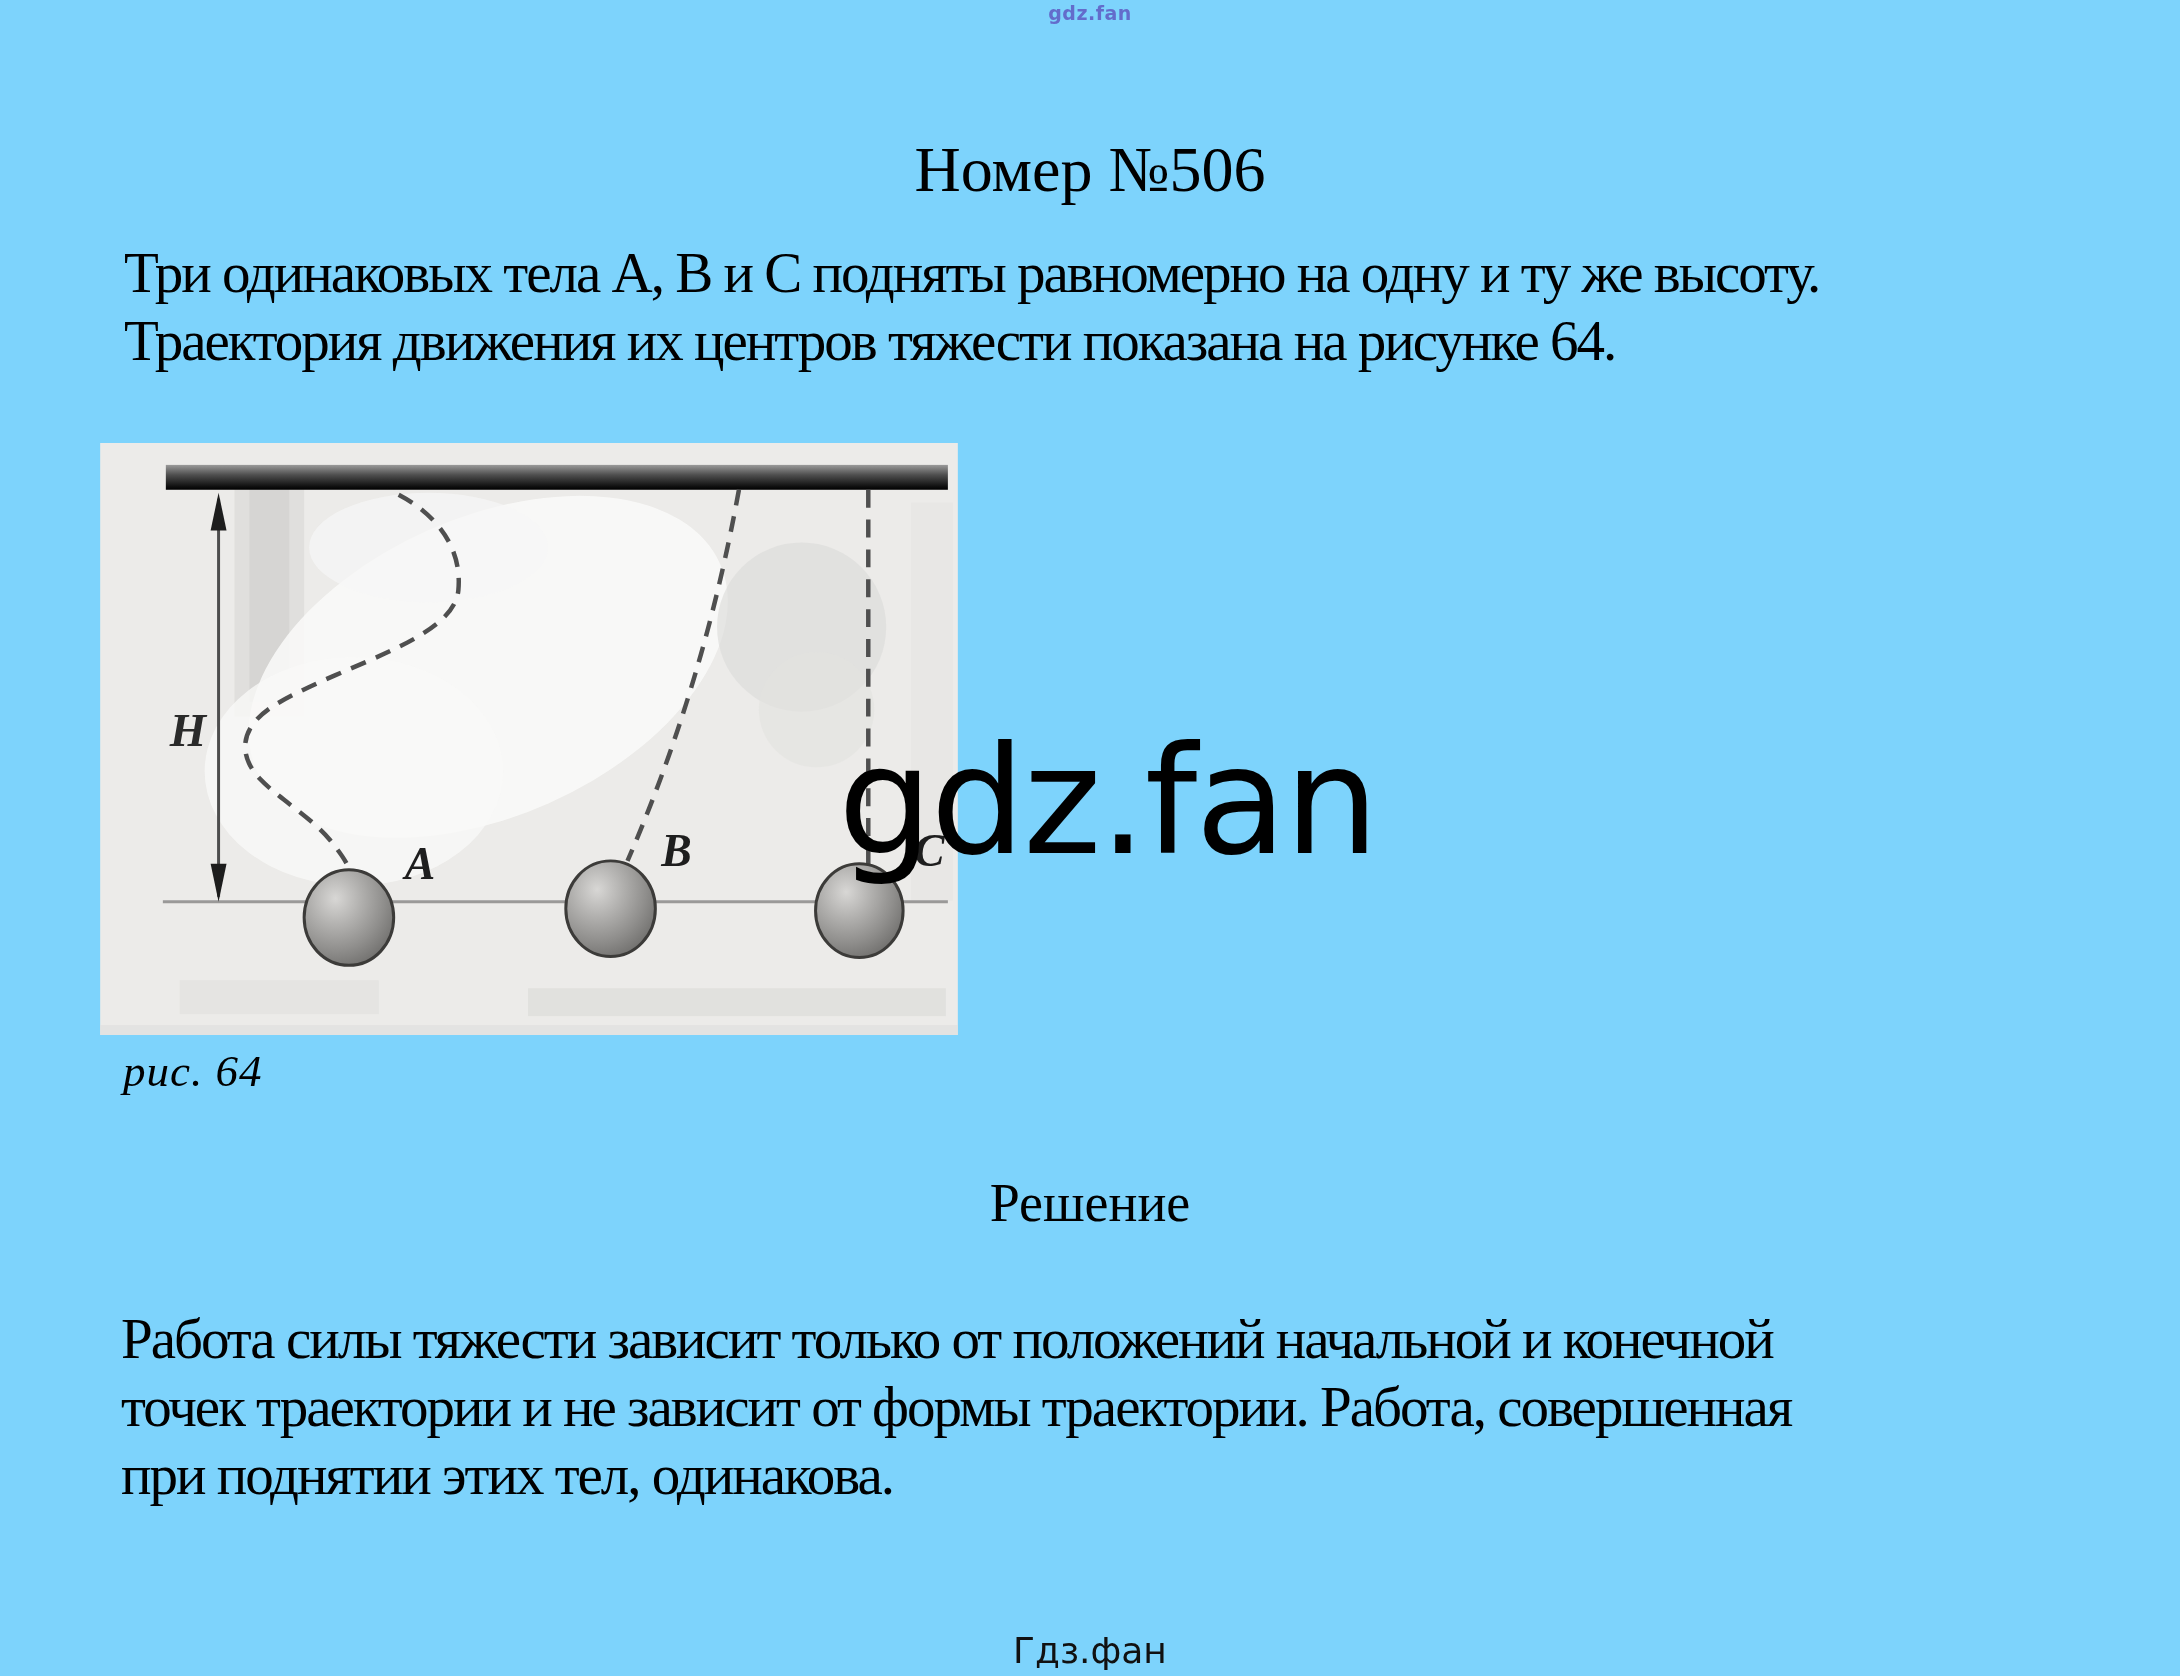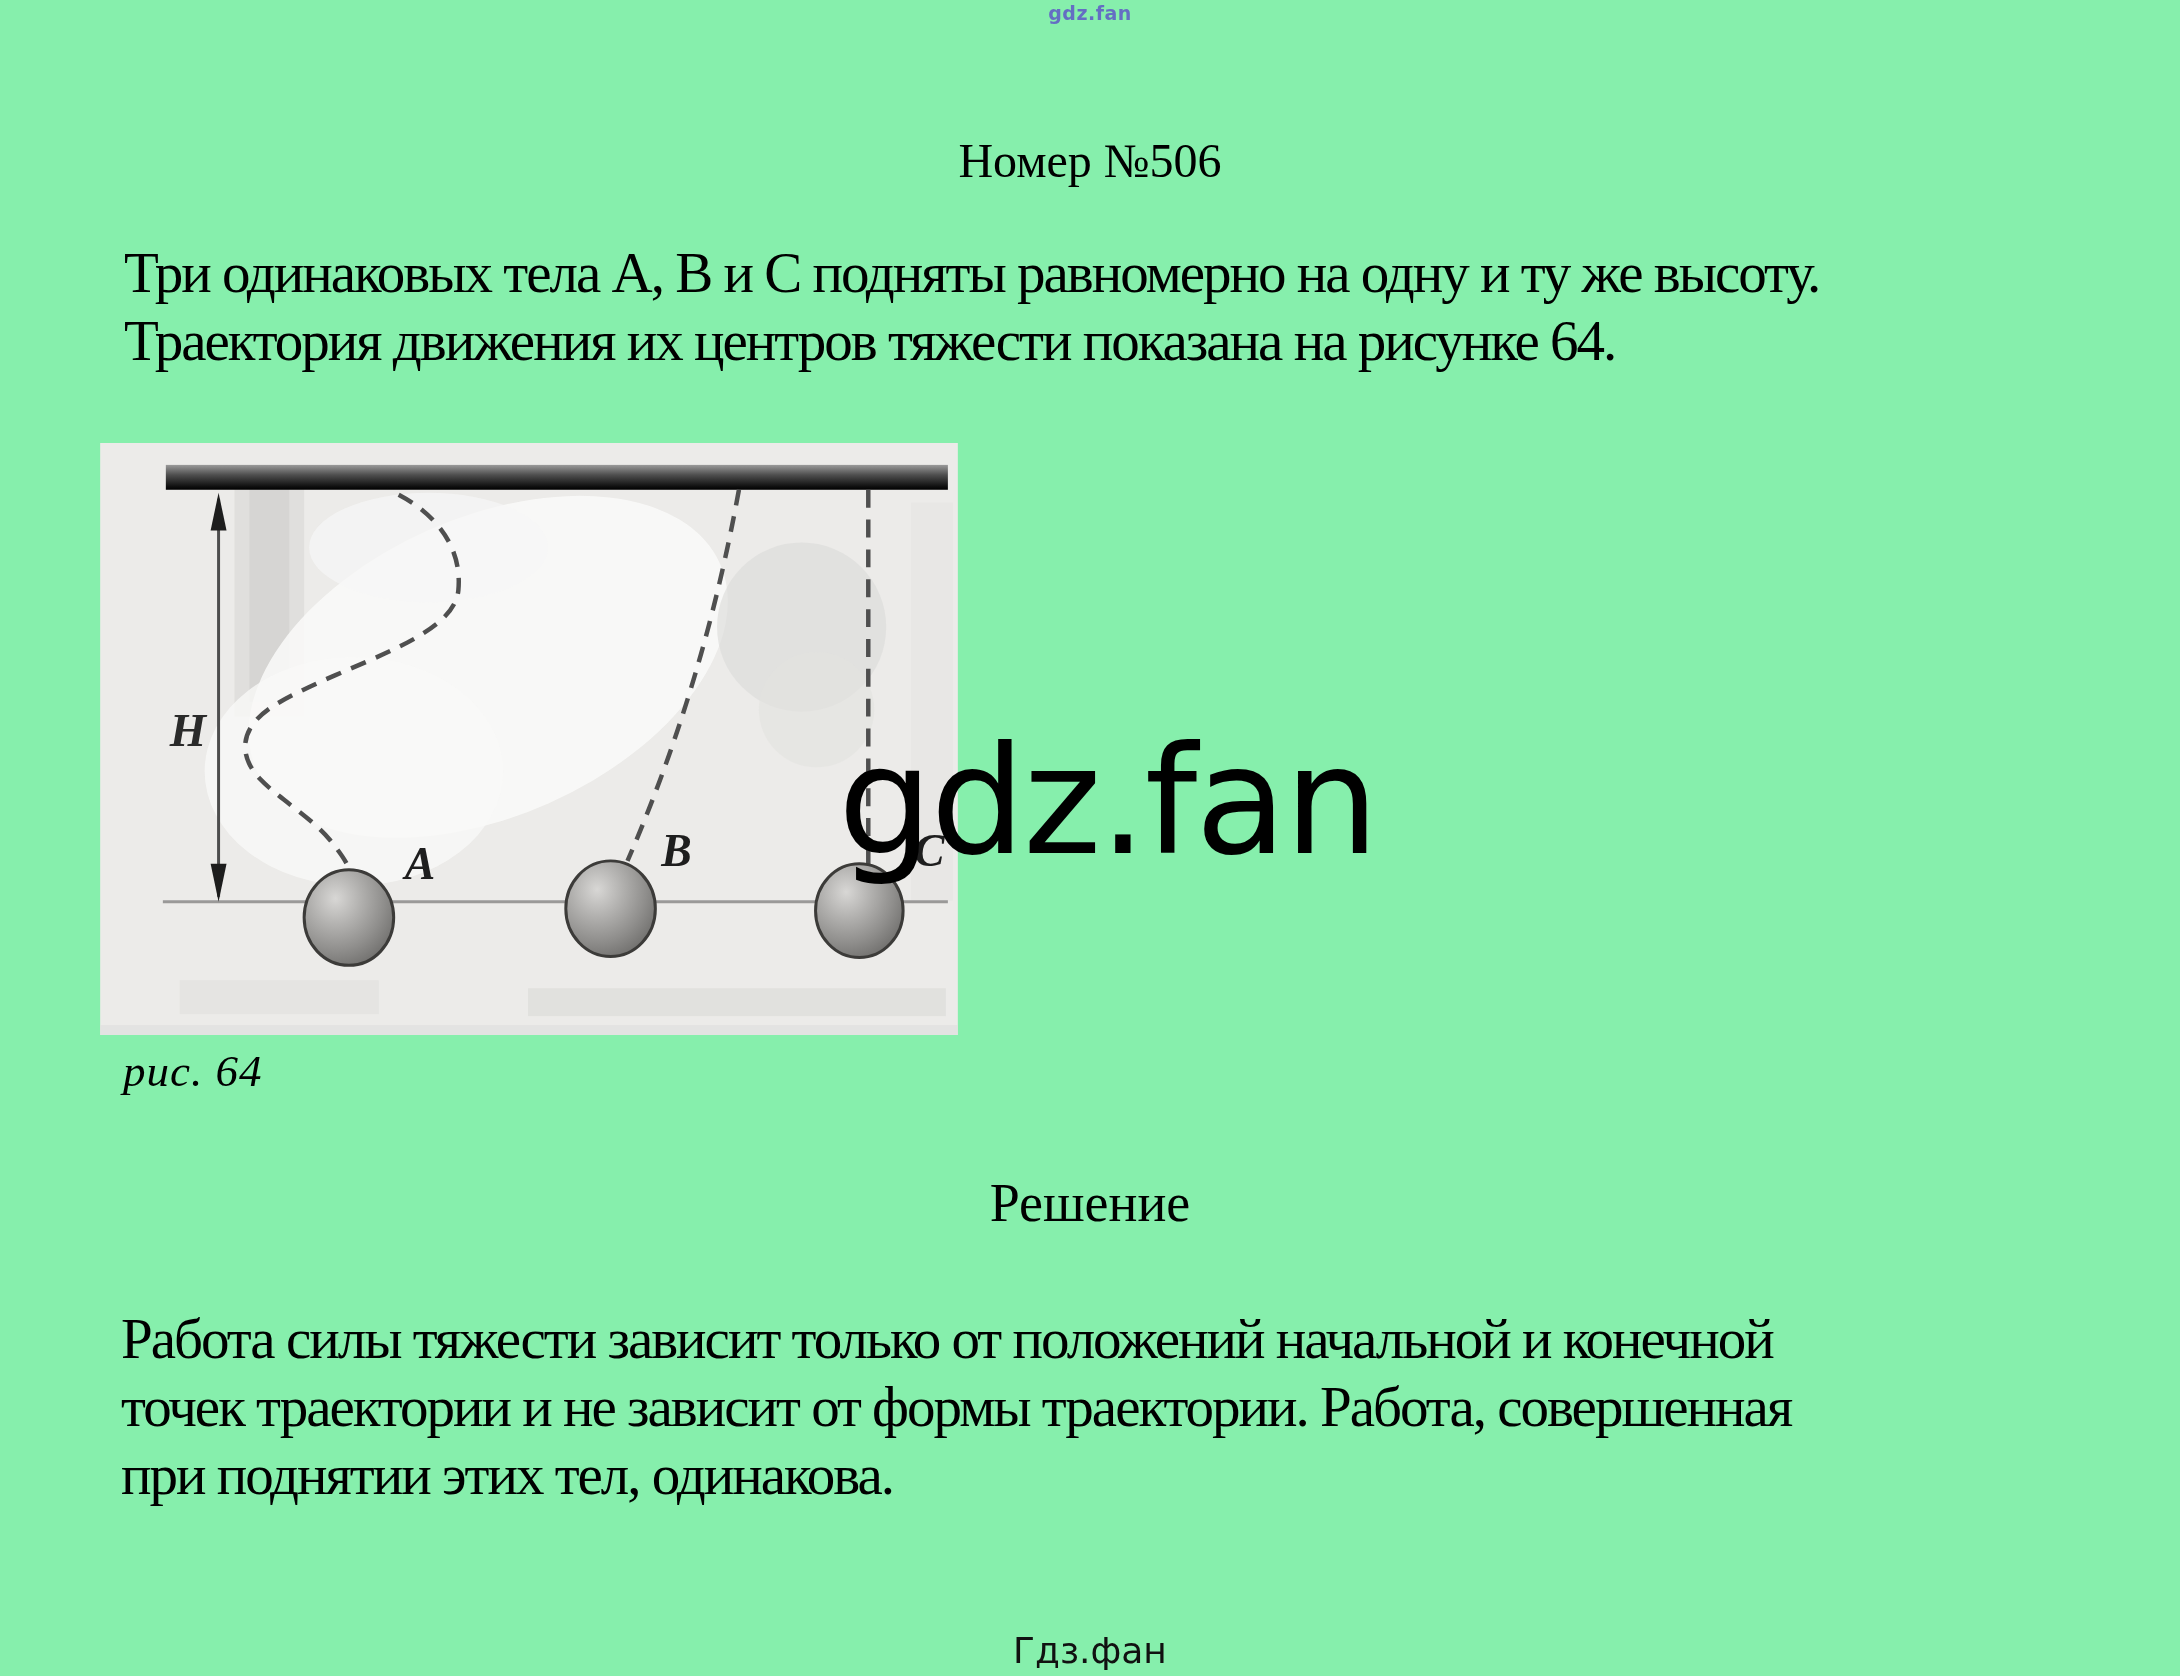--- a/index.html
+++ b/index.html
@@ -1,24 +1,24 @@
 <!DOCTYPE html>
 <html><head>
 <meta charset="utf-8">
 <style>
   html,body{margin:0;padding:0;background:#fff;}
-  .page{position:relative;width:2180px;height:1677px;background:#86efac;
+  .page{position:relative;width:2180px;height:1677px;background:#7dd3fc;
         font-family:"Liberation Serif",serif;color:#000;overflow:hidden;}
 
   .top-watermark{position:absolute;top:2px;left:0;width:100%;text-align:center;
         font-family:"DejaVu Sans",sans-serif;font-size:19px;font-weight:600;
         color:#6161c6;opacity:.9;letter-spacing:0.5px;}
 
   .title{position:absolute;top:133px;left:0;width:100%;text-align:center;
-        font-size:48px;font-weight:400;margin:0;}
+        font-size:64px;font-weight:400;margin:0;}
 
   .problem{position:absolute;left:124px;top:239px;font-size:57px;line-height:68px;
         letter-spacing:-2px;white-space:nowrap;}
   .solution-text{position:absolute;left:121px;top:1305px;font-size:57px;line-height:68px;
         letter-spacing:-2px;white-space:nowrap;}
 
   .figure-wrap{position:absolute;left:100px;top:443px;width:858px;height:592px;}
 
   .caption{position:absolute;left:123px;top:1045px;font-size:45px;font-weight:normal;
         font-style:italic;letter-spacing:1px;}

